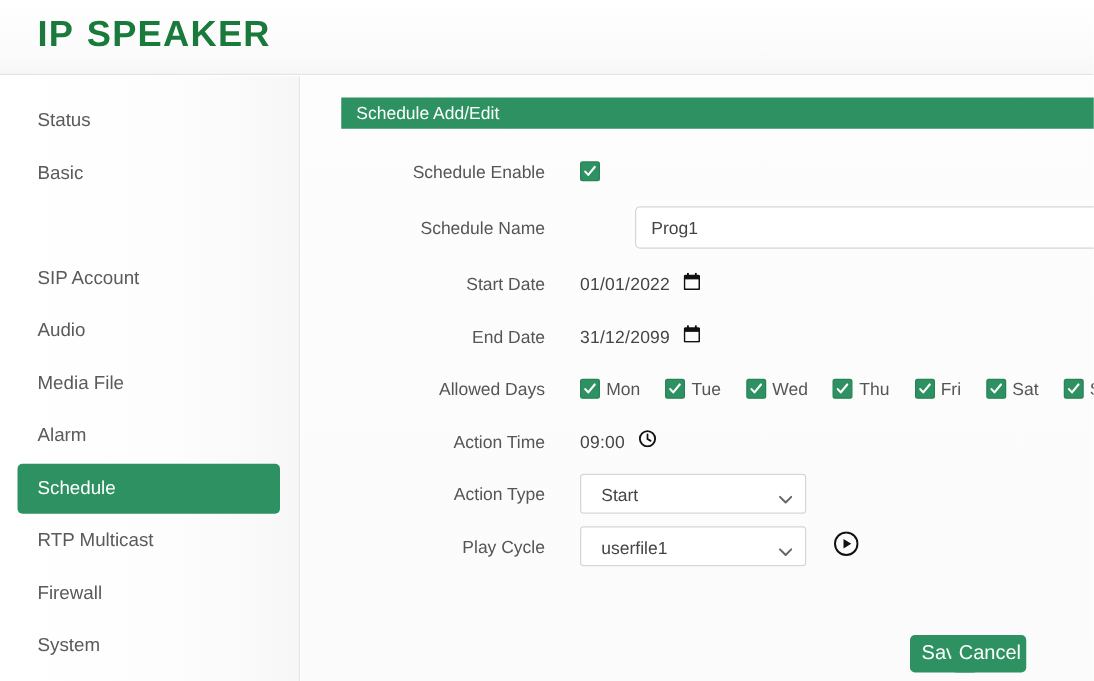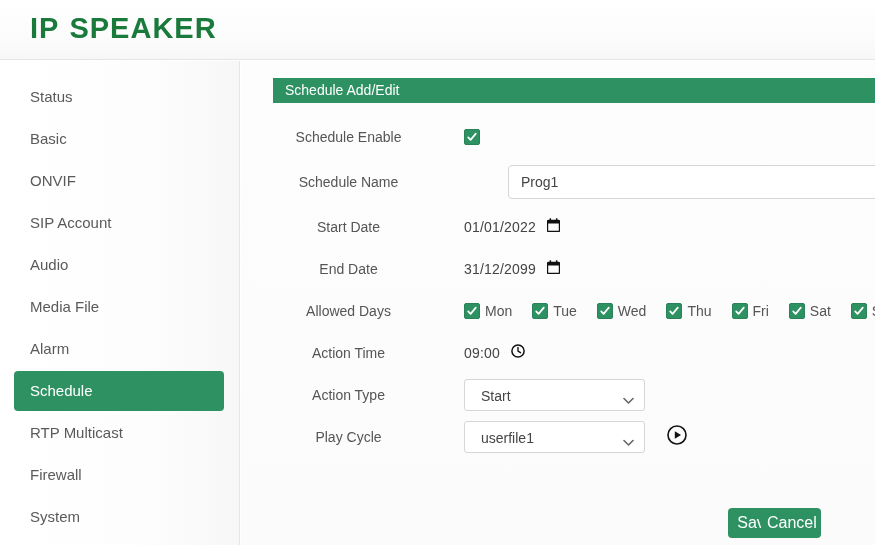--- a/index.html
+++ b/index.html
@@ -81,21 +81,21 @@
   .row {
     position: relative;
     height: 42px;
   }
   .row .label {
     position: absolute;
     left: 0; top: 0;
     width: 195px;
     height: 42px;
     line-height: 42px;
-    text-align: center;
+    text-align: right;
     font-size: 14px;
     color: #555555;
     padding-left: 20px;
   }
   .row .field {
     position: absolute;
     left: 223px; top: 0;
     height: 42px;
     display: flex;
     align-items: center;
@@ -211,21 +211,20 @@
 
   <div class="header">
     <div class="logo">
       <span>IP</span><span class="sp">SPEAKER</span>
     </div>
   </div>
 
   <div class="sidebar">
     <div class="nav-item" style="top:16px;"><span>Status</span></div>
     <div class="nav-item" style="top:58px;"><span>Basic</span></div>
-    <div class="nav-item" style="top:100px;"><span>ONVIF</span></div>
     <div class="nav-item" style="top:142px;"><span>SIP Account</span></div>
     <div class="nav-item" style="top:184px;"><span>Audio</span></div>
     <div class="nav-item" style="top:226px;"><span>Media File</span></div>
     <div class="nav-item" style="top:268px;"><span>Alarm</span></div>
     <div class="nav-item active" style="top:310px;"><span>Schedule</span></div>
     <div class="nav-item" style="top:352px;"><span>RTP Multicast</span></div>
     <div class="nav-item" style="top:394px;"><span>Firewall</span></div>
     <div class="nav-item" style="top:436px;"><span>System</span></div>
   </div>
 

